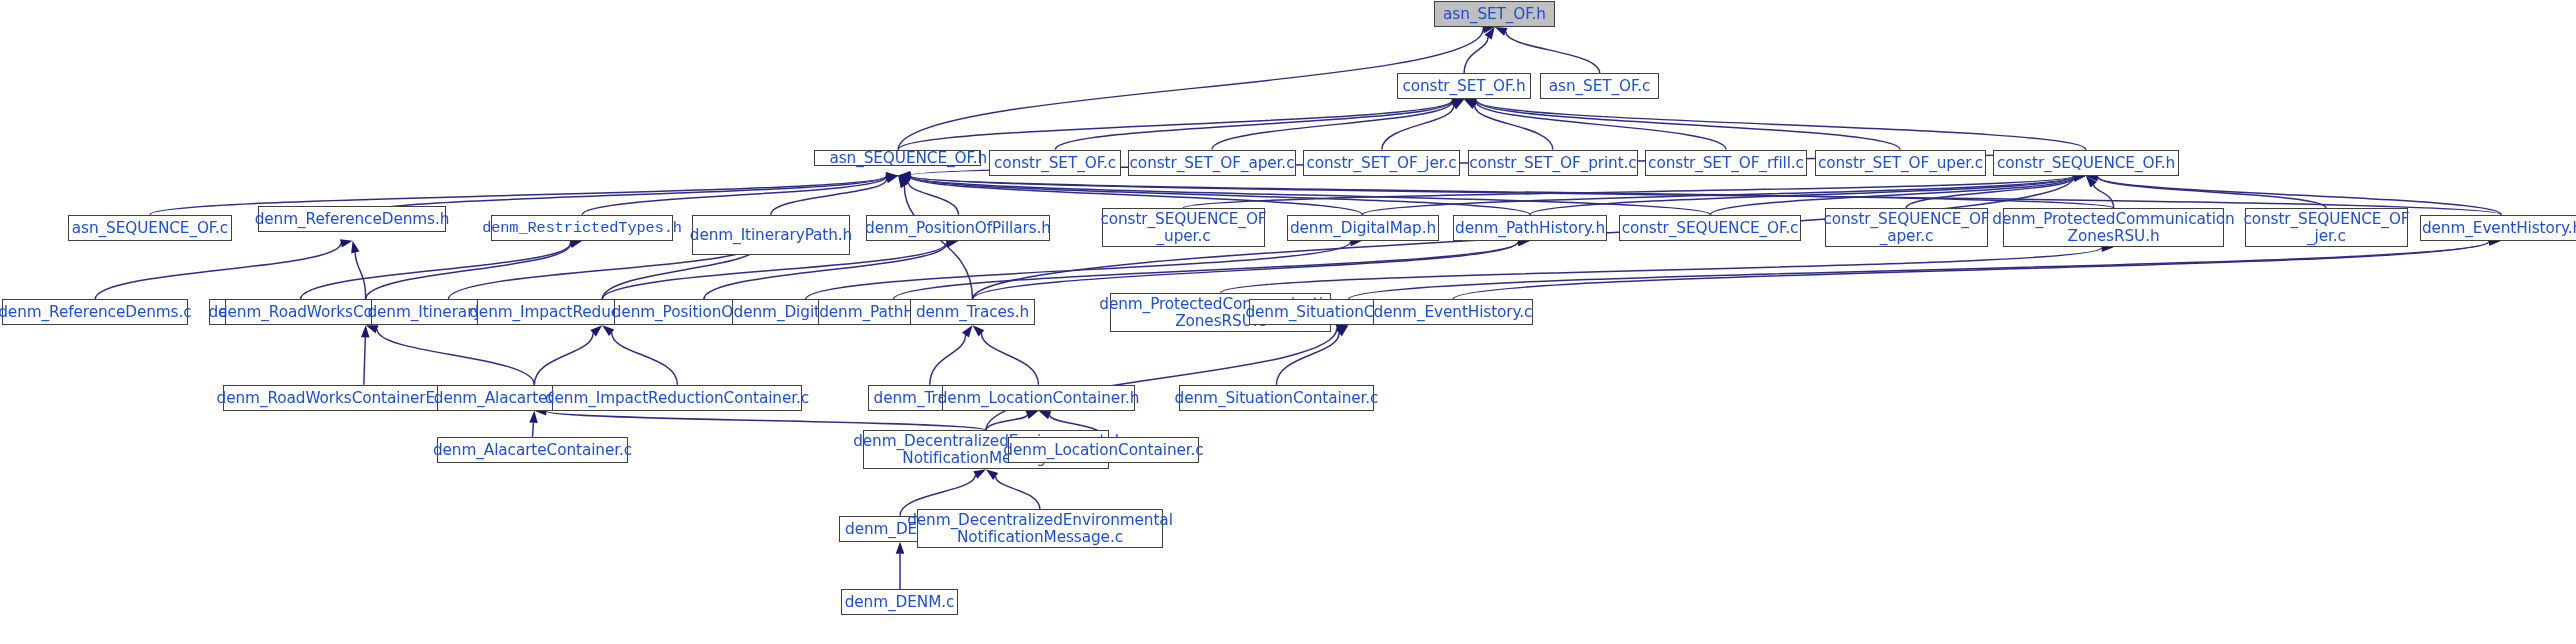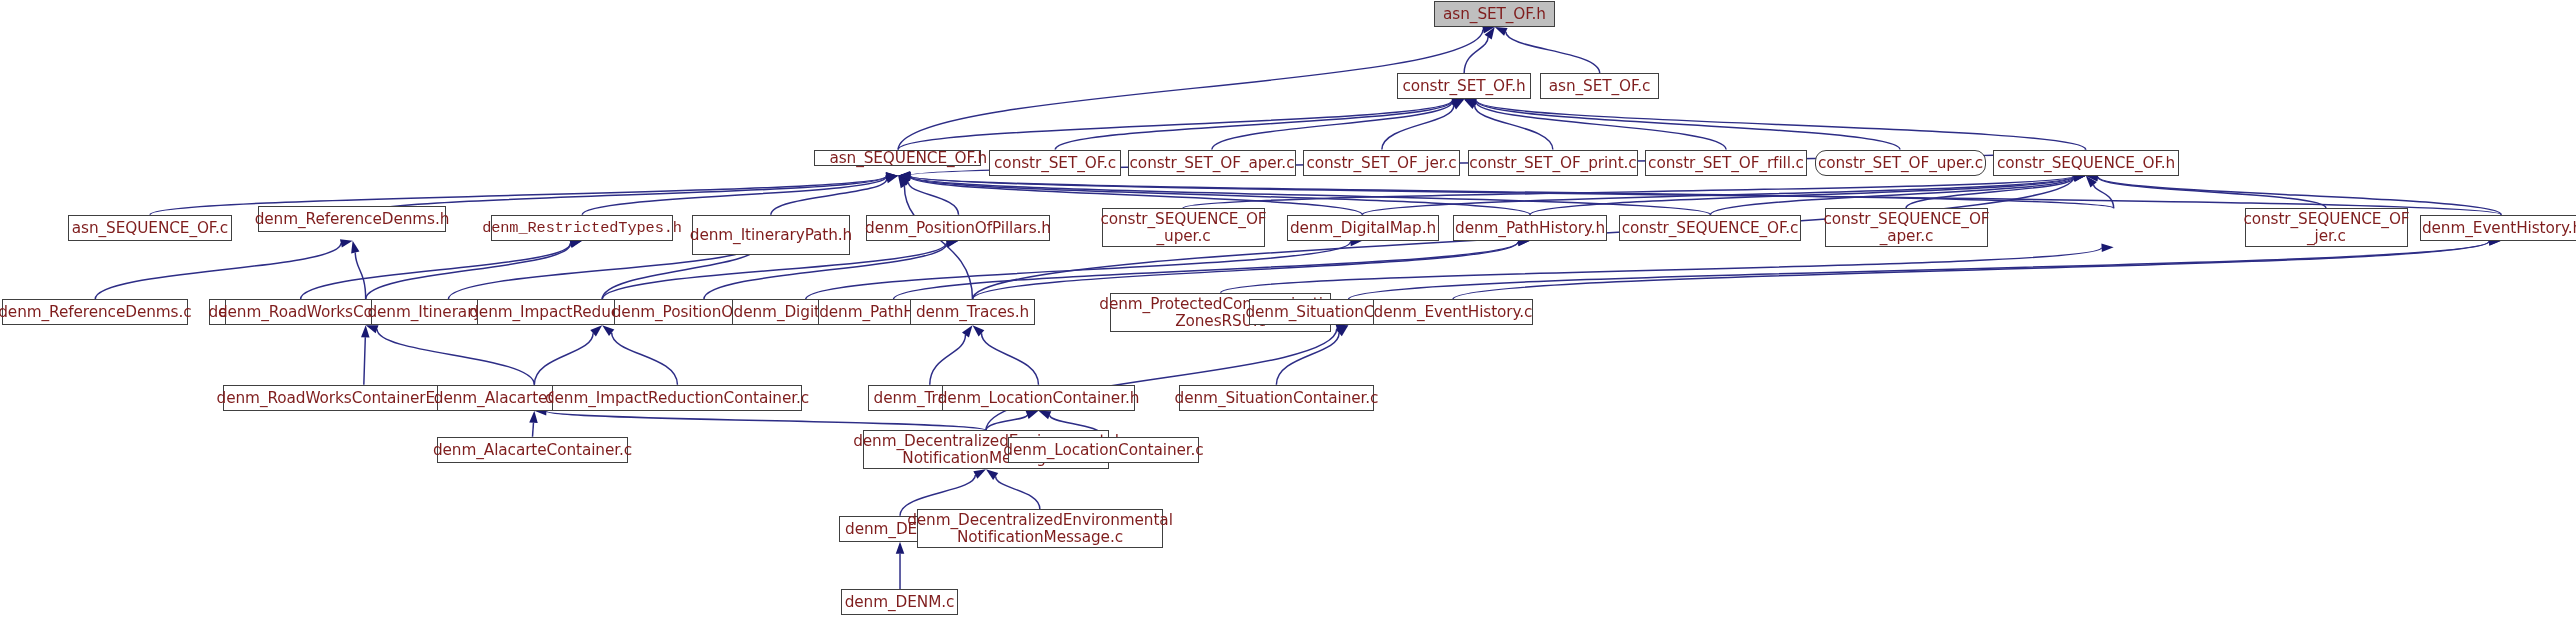--- a/index.html
+++ b/index.html
@@ -22,21 +22,21 @@
     left: 0;
     top: 0;
     width: 2576px;
     height: 644px;
   }
   .node {
     position: absolute;
     box-sizing: border-box;
     border: 1.5px solid #404040;
     background: #ffffff;
-    color: #7f1d1d;
+    color: #1d4ed8;
     display: flex;
     align-items: center;
     justify-content: center;
     text-align: center;
     font-size: 15.3px;
     line-height: 16.7px;
     letter-spacing: -0.1px;
     white-space: pre-line;
     padding: 0 4.6px;
     z-index: 3;
@@ -185,34 +185,36 @@
     </svg>
 <div class="node root" style="left: 1434px; top: 0.9px; width: 121px; height: 26px;">asn_SET_OF.h</div>
     <div class="node" style="left: 1397px; top: 73px; width: 134px; height: 26px;">constr_SET_OF.h</div>
     <div class="node" style="left: 1540px; top: 73px; width: 119px; height: 26px;">asn_SET_OF.c</div>
     <div class="node" style="left: 814px; top: 150px; width: 167px; height: 16px; padding-left: 26px;">asn_SEQUENCE_OF.h</div>
     <div class="node" style="left: 989px; top: 150px; width: 132px; height: 26px;">constr_SET_OF.c</div>
     <div class="node" style="left: 1128px; top: 150px; width: 168px; height: 26px;">constr_SET_OF_aper.c</div>
     <div class="node" style="left: 1303px; top: 150px; width: 157px; height: 26px;">constr_SET_OF_jer.c</div>
     <div class="node" style="left: 1468px; top: 150px; width: 170px; height: 26px;">constr_SET_OF_print.c</div>
     <div class="node" style="left: 1645px; top: 150px; width: 162px; height: 26px;">constr_SET_OF_rfill.c</div>
-    <div class="node" style="left: 1815px; top: 150px; width: 171px; height: 26px; border-radius: 11px;">constr_SET_OF_uper.c</div>
+    <div class="node" style="left: 1815px; top: 150px; width: 171px; height: 26px;">constr_SET_OF_uper.c</div>
     <div class="node" style="left: 1993px; top: 150px; width: 186px; height: 26px;">constr_SEQUENCE_OF.h</div>
     <div class="node" style="left: 68px; top: 215px; width: 164px; height: 26px;">asn_SEQUENCE_OF.c</div>
     <div class="node" style="left: 258px; top: 206px; width: 188px; height: 26px;">denm_ReferenceDenms.h</div>
     <div class="node" style="left: 491px; top: 215px; width: 182px; height: 26px; font-family: Liberation Mono, monospace;">denm_RestrictedTypes.h</div>
     <div class="node" style="left: 692px; top: 215px; width: 158px; height: 40px;">denm_ItineraryPath.h</div>
     <div class="node" style="left: 866px; top: 215px; width: 184px; height: 26px;">denm_PositionOfPillars.h</div>
     <div class="node" style="left: 1102px; top: 208px; width: 163px; height: 39px;">constr_SEQUENCE_OF
 _uper.c</div>
     <div class="node" style="left: 1287px; top: 215px; width: 152px; height: 26px;">denm_DigitalMap.h</div>
     <div class="node" style="left: 1453px; top: 215px; width: 154px; height: 26px;">denm_PathHistory.h</div>
     <div class="node" style="left: 1619px; top: 215px; width: 182px; height: 26px;">constr_SEQUENCE_OF.c</div>
     <div class="node" style="left: 1825px; top: 208px; width: 163px; height: 39px;">constr_SEQUENCE_OF
 _aper.c</div>
+    <div class="node" style="left: 2003px; top: 208px; width: 221px; height: 39px;">denm_ProtectedCommunication
+ZonesRSU.h</div>
     <div class="node" style="left: 2245px; top: 208px; width: 163px; height: 39px;">constr_SEQUENCE_OF
 _jer.c</div>
     <div class="node" style="left: 2420px; top: 215px; width: 164px; height: 26px;">denm_EventHistory.h</div>
     <div class="node" style="left: 1.9px; top: 299px; width: 186px; height: 26px;">denm_ReferenceDenms.c</div>
     <div class="node" style="left: 209px; top: 299px; width: 182px; height: 26px;">denm_RestrictedTypes.c</div>
     <div class="node" style="left: 225px; top: 299px; width: 281px; height: 26px;">denm_RoadWorksContainerExtended.h</div>
     <div class="node" style="left: 371px; top: 299px; width: 154px; height: 26px;">denm_ItineraryPath.c</div>
     <div class="node" style="left: 477px; top: 299px; width: 250px; height: 26px;">denm_ImpactReductionContainer.h</div>
     <div class="node" style="left: 614px; top: 299px; width: 180px; height: 26px;">denm_PositionOfPillars.c</div>
     <div class="node" style="left: 732px; top: 299px; width: 148px; height: 26px;">denm_DigitalMap.c</div>

